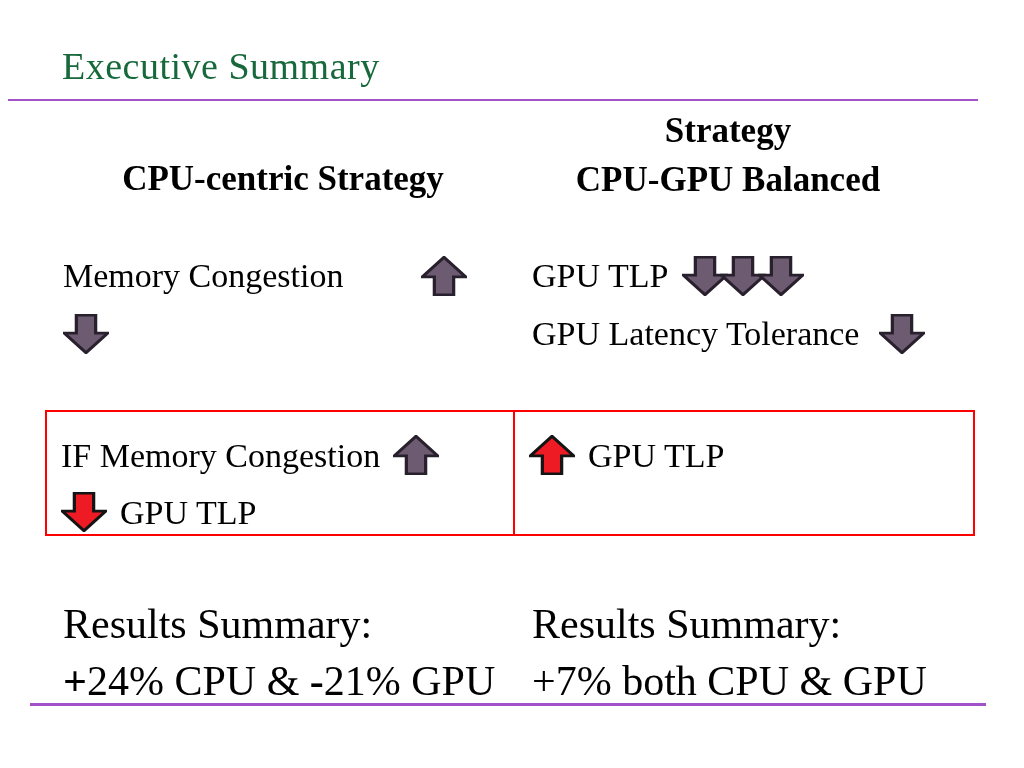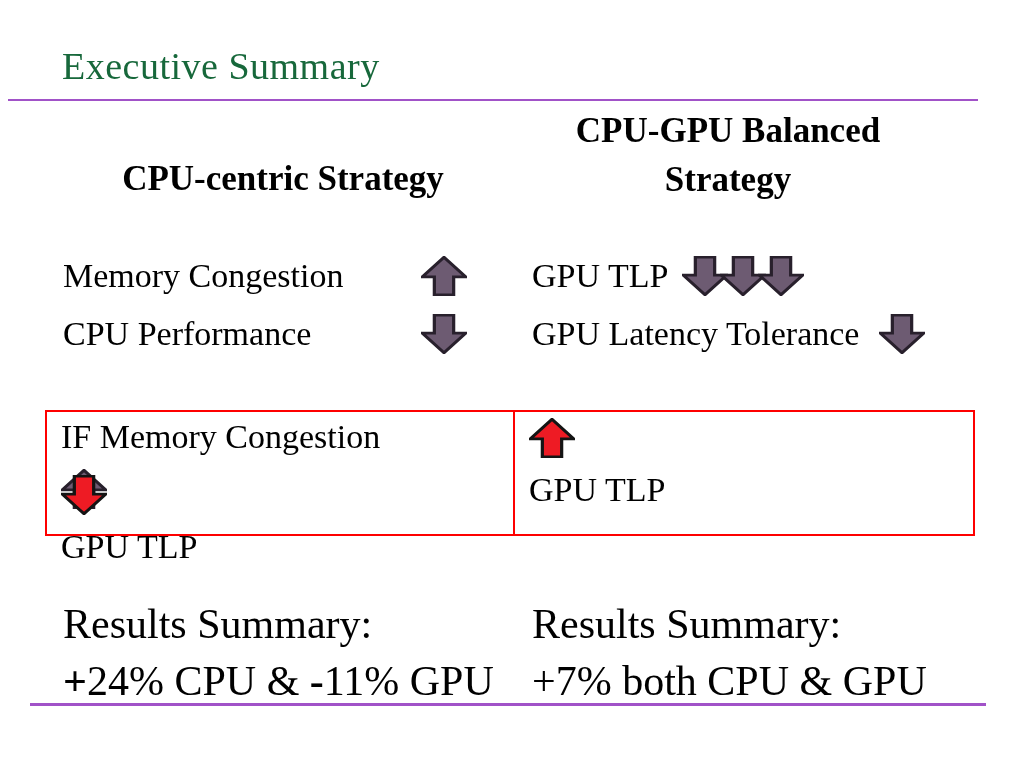--- a/index.html
+++ b/index.html
@@ -32,53 +32,52 @@
   .arrow-cluster { display:inline-flex; align-items:center; }
   .arrow-cluster .arrow + .arrow { margin-left:-8px; }
 
   .red-box {
     position:absolute; left:45px; top:410px; width:930px; height:126px;
     border:2px solid var(--box-border-color,#fe0000); display:flex;
   }
   .cell { padding:6px 6px 0 14px; }
   .cell-left { width:468px; border-right:2px solid var(--box-border-color,#fe0000); }
   .cell-right { flex:1; }
-  .box-line { display:flex; align-items:flex-start; height:57px; font-size:34px; gap:13px;flex-direction:column; }
+  .box-line { display:flex; align-items:flex-end; height:57px; font-size:34px; gap:13px; }
 
   .results { position:absolute; top:596px; font-size:42px; line-height:57px; }
   .results-left { left:63px; }
   .results-right { left:532px; }
   .b { font-weight:bold; }
 </style>
 </head>
 <body>
 
 <div class="slide">
 
   <h1 class="title">Executive Summary</h1>
   <div class="divider top"></div>
 
   <div class="col-heading heading-left">CPU-centric Strategy</div>
 
   <div class="col-heading heading-right">
+    <div>Strategy</div>
     <div>CPU-GPU Balanced</div>
-    <div>Strategy</div>
   </div>
 
   <div class="row" style="left:63px; top:248px;">
     <span class="fixed-label">Memory Congestion</span>
     <span class="arrow arrow-purple">
       <svg viewBox="0 0 100 100" preserveAspectRatio="none">
           <polygon points="50,3 97,52 71,52 71,97 29,97 29,52 3,52" stroke-width="7"></polygon>
         </svg>
     </span>
   </div>
 
   <div class="row" style="left:63px; top:306px;">
-    <span class="fixed-label">CPU Performance</span>
     <span class="arrow arrow-purple">
       <svg viewBox="0 0 100 100" preserveAspectRatio="none">
           <polygon points="50,97 3,48 29,48 29,3 71,3 71,48 97,48" stroke-width="7"></polygon>
         </svg>
     </span>
   </div>
 
   <div class="row" style="left:532px; top:248px; gap:14px;">
     <span>GPU TLP</span>
     <span class="arrow-cluster">
@@ -138,21 +137,21 @@
             </svg>
         </span>
         <span>GPU TLP</span>
       </div>
     </div>
 
   </div>
 
   <div class="results results-left">
     <div>Results Summary:</div>
-    <div><span class="b">+</span><span>24% CPU &amp; </span><span class="b">-</span><span>11% GPU</span></div>
+    <div><span class="b">+</span><span>24% CPU &amp; </span><span class="b">-</span><span>21% GPU</span></div>
   </div>
 
   <div class="results results-right">
     <div>Results Summary:</div>
     <div>+7% both CPU &amp; GPU</div>
   </div>
 
   <div class="divider bottom"></div>
 
 </div>

